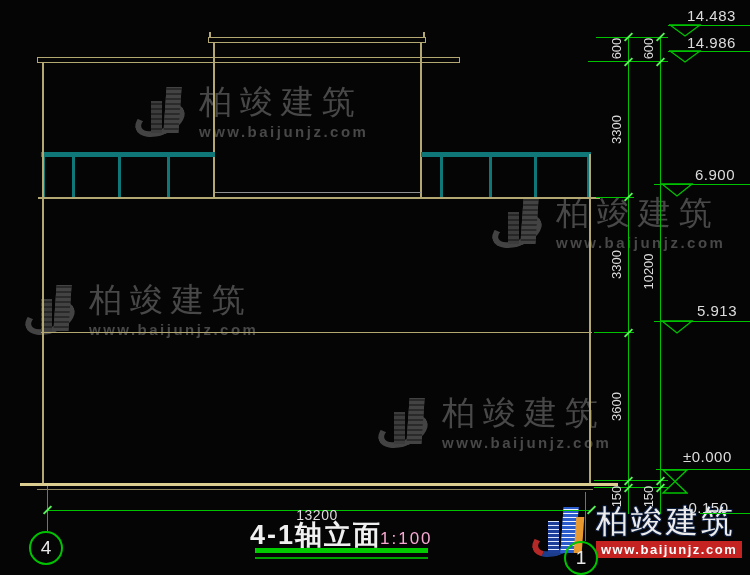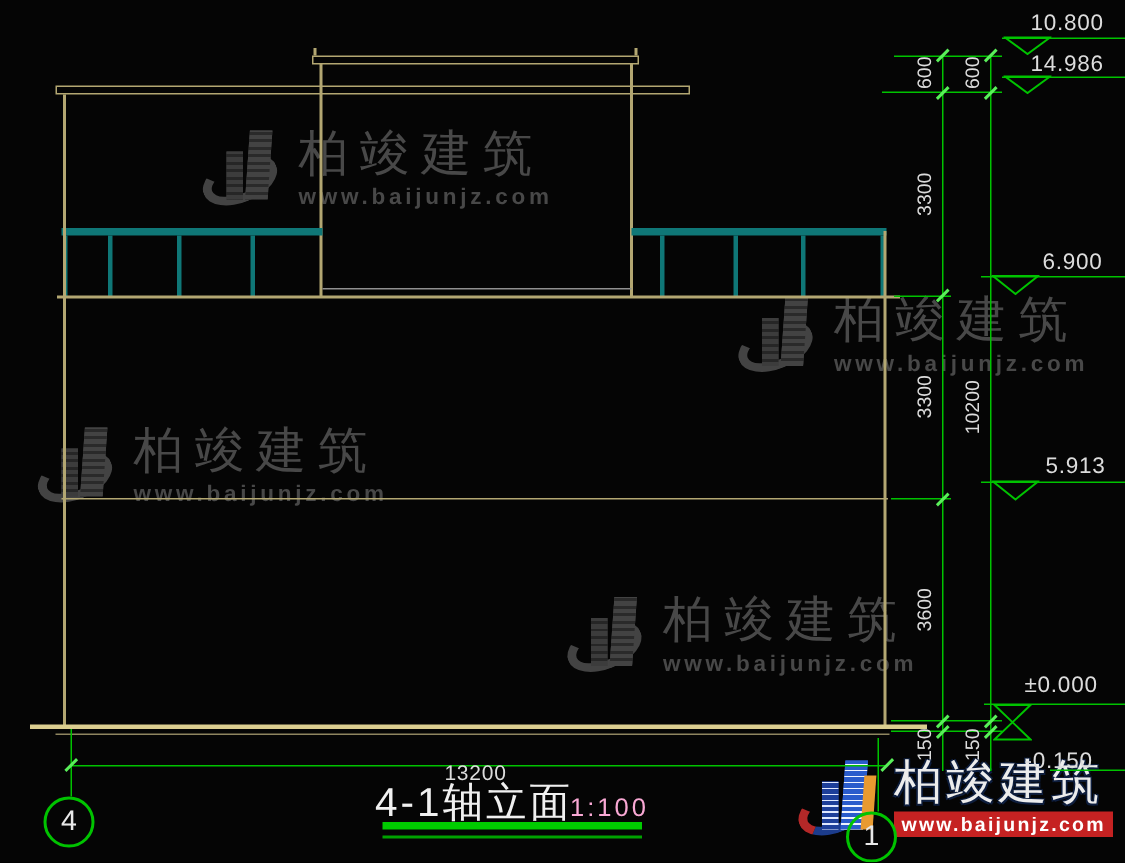--- a/index.html
+++ b/index.html
@@ -44,21 +44,21 @@
   .wm.color { z-index:1; }
   .wm.color .swoosh { border-color:#1c3c8c; border-top-color:transparent; border-left-color:#b42828; }
   .wm.color .t1 { background:#2a5ccc; background-image:repeating-linear-gradient(0deg,#2a5ccc 0 3px,#eef3ff 3px 4px); }
   .wm.color .t2 { background:#1d3f9a; background-image:repeating-linear-gradient(0deg,#1d3f9a 0 3px,#dfe8ff 3px 4px); }
   .wm.color .t3 { display:block; left:40px; top:12px; width:8px; height:36px; background:#e89a30; transform:skewX(-4deg); }
   .wm.color .wm-brand { color:#ececec; letter-spacing:3px; font-size:32px;
     text-shadow:-1px -1px 0 #0e1e3e, 1px -1px 0 #0e1e3e, -1px 1px 0 #0e1e3e, 1px 1px 0 #0e1e3e; }
   .wm.color .wm-url { background:#c52222; color:#ffffff; font-size:13px; letter-spacing:1.5px;
     padding:1px 5px; margin-top:2px; display:inline-block; }
   
-  .title-main { position:absolute; color:#f0f0f0; font-size:27px; font-weight:normal; letter-spacing:2px; z-index:4; white-space:nowrap; }
+  .title-main { position:absolute; color:#f0f0f0; font-size:27px; font-weight:bold; letter-spacing:2px; z-index:4; white-space:nowrap; }
   .title-scale { position:absolute; color:#f9a8d4; font-size:17px; letter-spacing:2px; z-index:4; }
 </style>
 </head>
 <body>
 
 <div id="stage">
 
   <div class="wm" style="left:138px; top:85px;">
     <div class="wm-logo">
         <i class="swoosh"></i>
@@ -187,21 +187,21 @@
     </svg>
   <div class="hl grn drw" style="left:700px; top:513px; width:50px; height:1px;"></div>
 
   <div class="hl grn drw" style="left:47px;  top:510px; width:544px; height:1px;"></div>
   <div class="vl grn drw" style="left:47px;  top:486px; width:1px; height:45px;"></div>
   <div class="vl grn drw" style="left:585px; top:492px; width:1px; height:49px;"></div>
 
   <div class="bubble" style="left:29px; top:531px;"><span>4</span></div>
   <div class="bubble" style="left:564px; top:541px;"><span>1</span></div>
 
-  <div class="txt" style="left:687px; top:7px;">10.800</div>
+  <div class="txt" style="left:687px; top:7px;">14.483</div>
   <div class="txt" style="left:687px; top:34px;">14.986</div>
   <div class="txt" style="left:695px; top:166px;">6.900</div>
   <div class="txt" style="left:697px; top:302px;">5.913</div>
   <div class="txt" style="left:683px; top:448px;">±0.000</div>
   <div class="txt" style="left:683px; top:499px;">-0.150</div>
 
   <div class="vtxt" style="left:586px; top:41px;">600</div>
   <div class="vtxt" style="left:618px; top:41px;">600</div>
   <div class="vtxt" style="left:586px; top:122px;">3300</div>
   <div class="vtxt" style="left:586px; top:257px;">3300</div>

